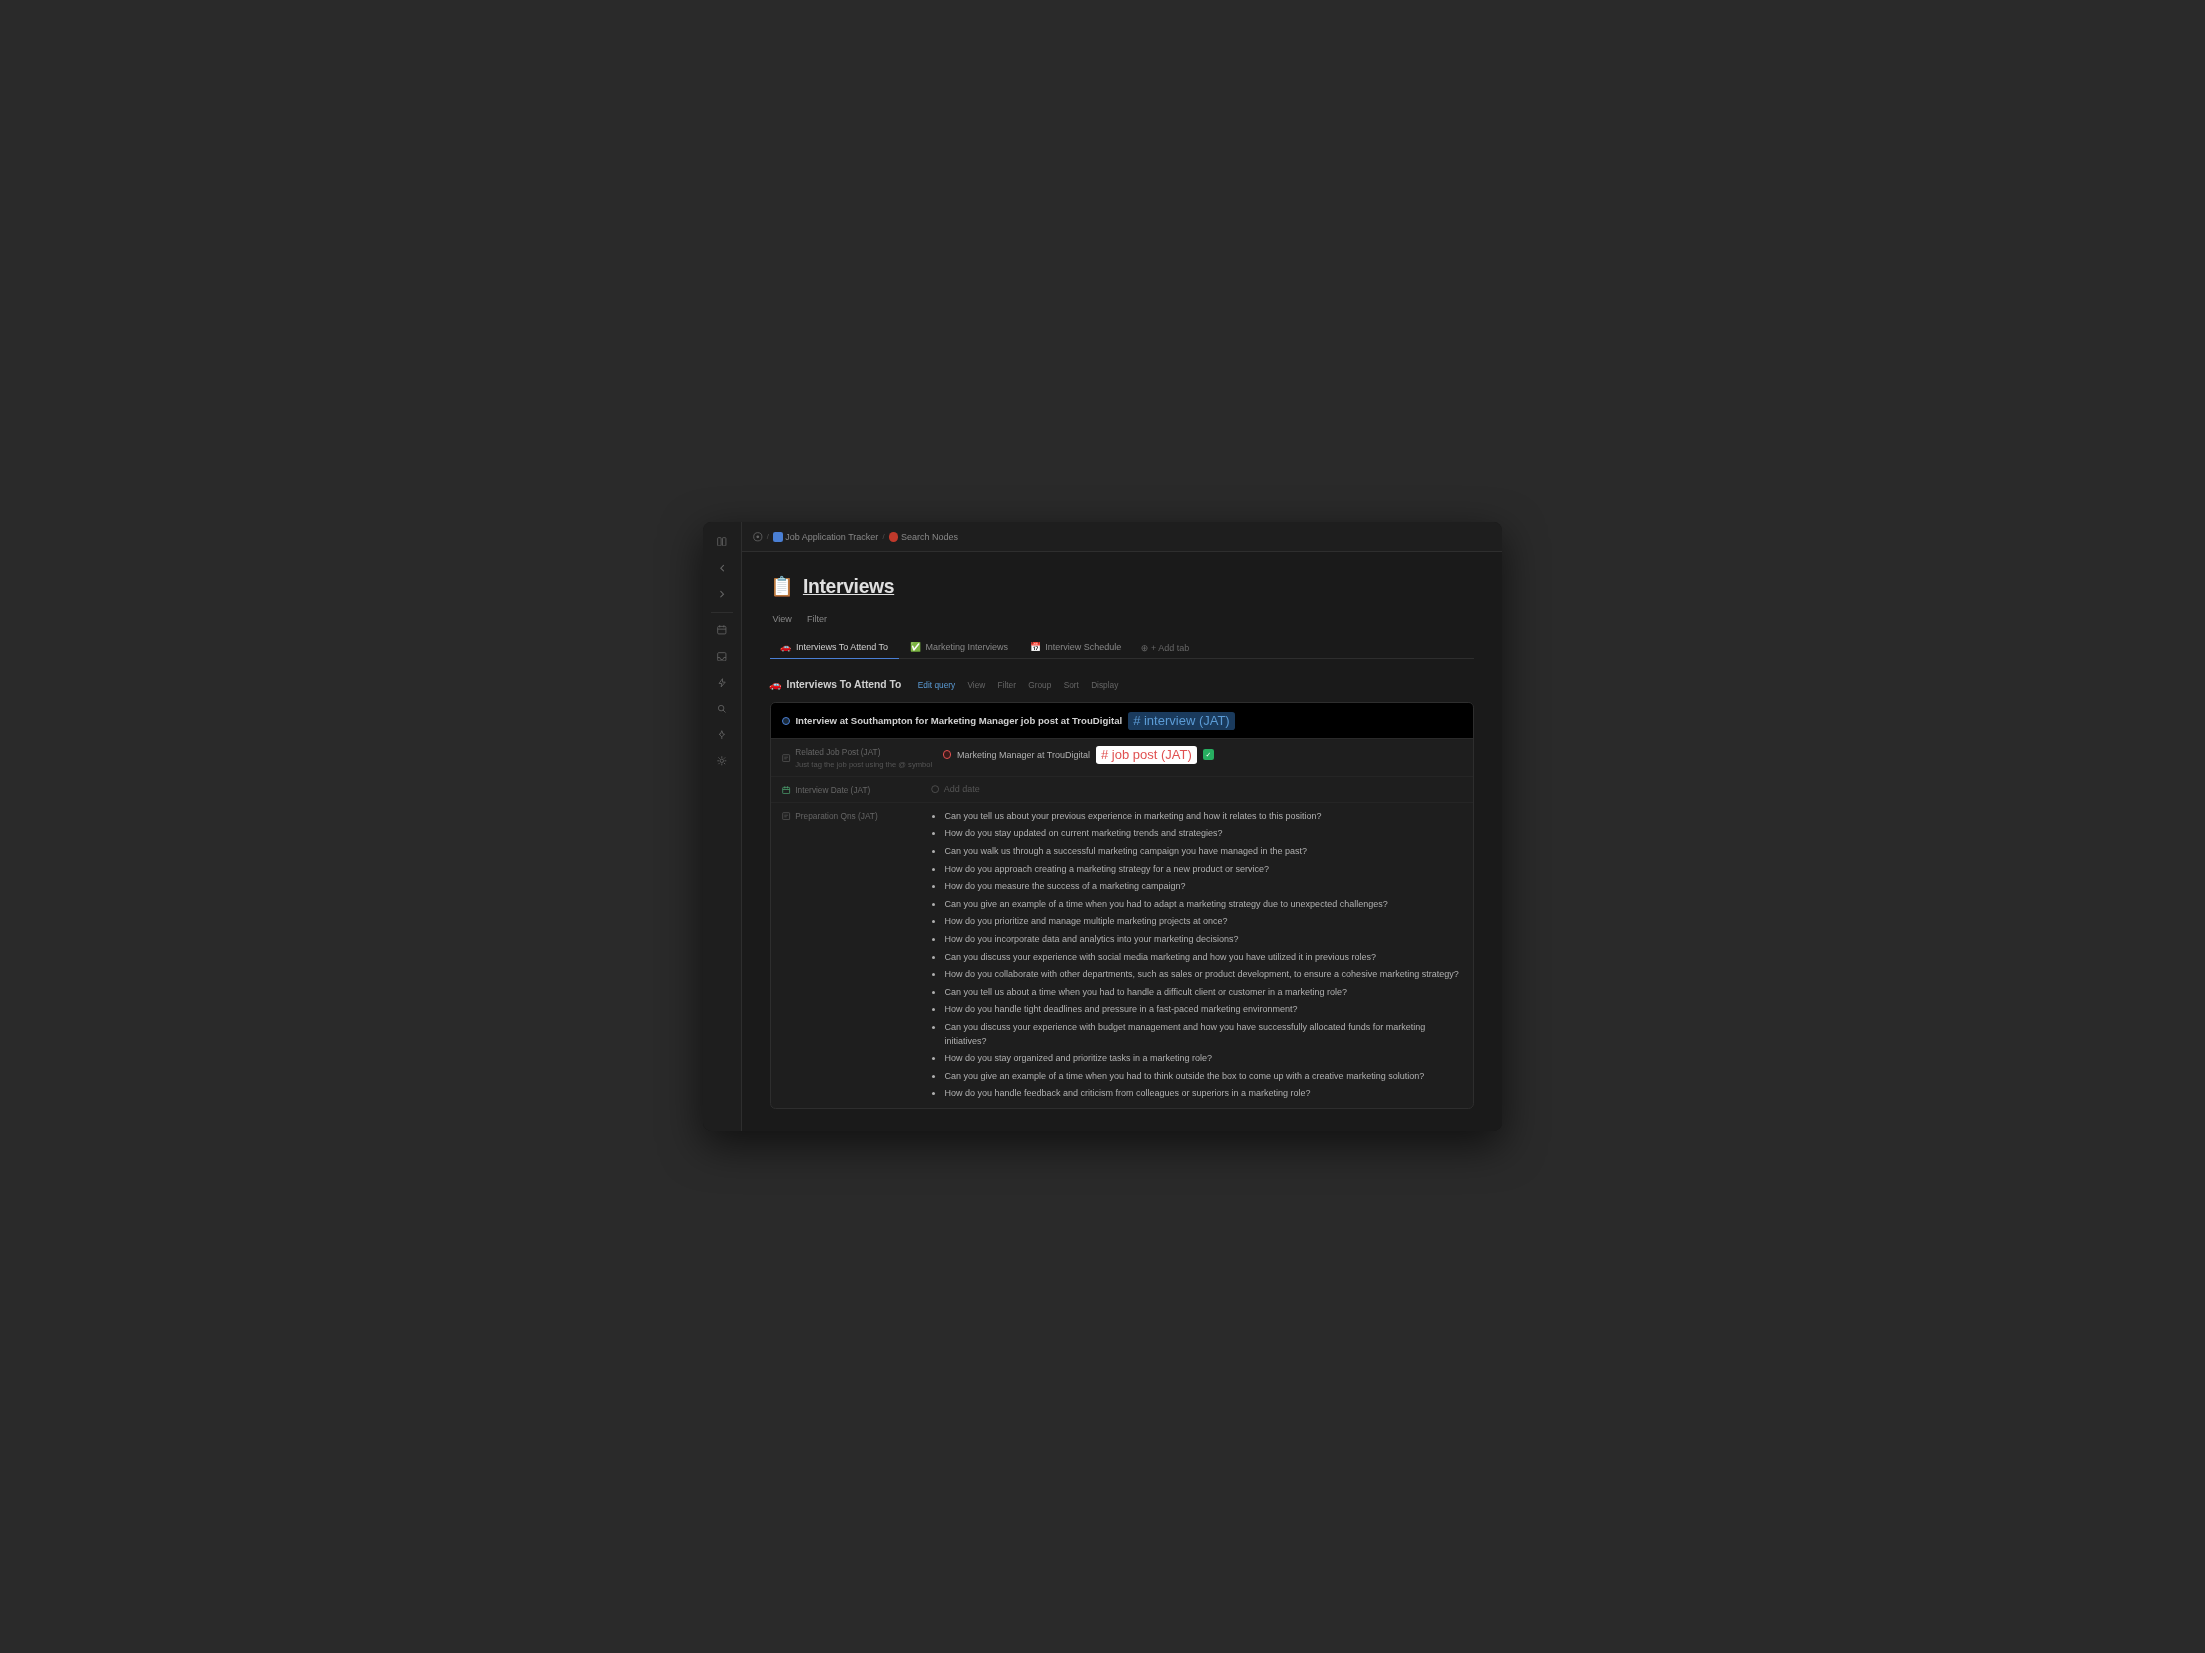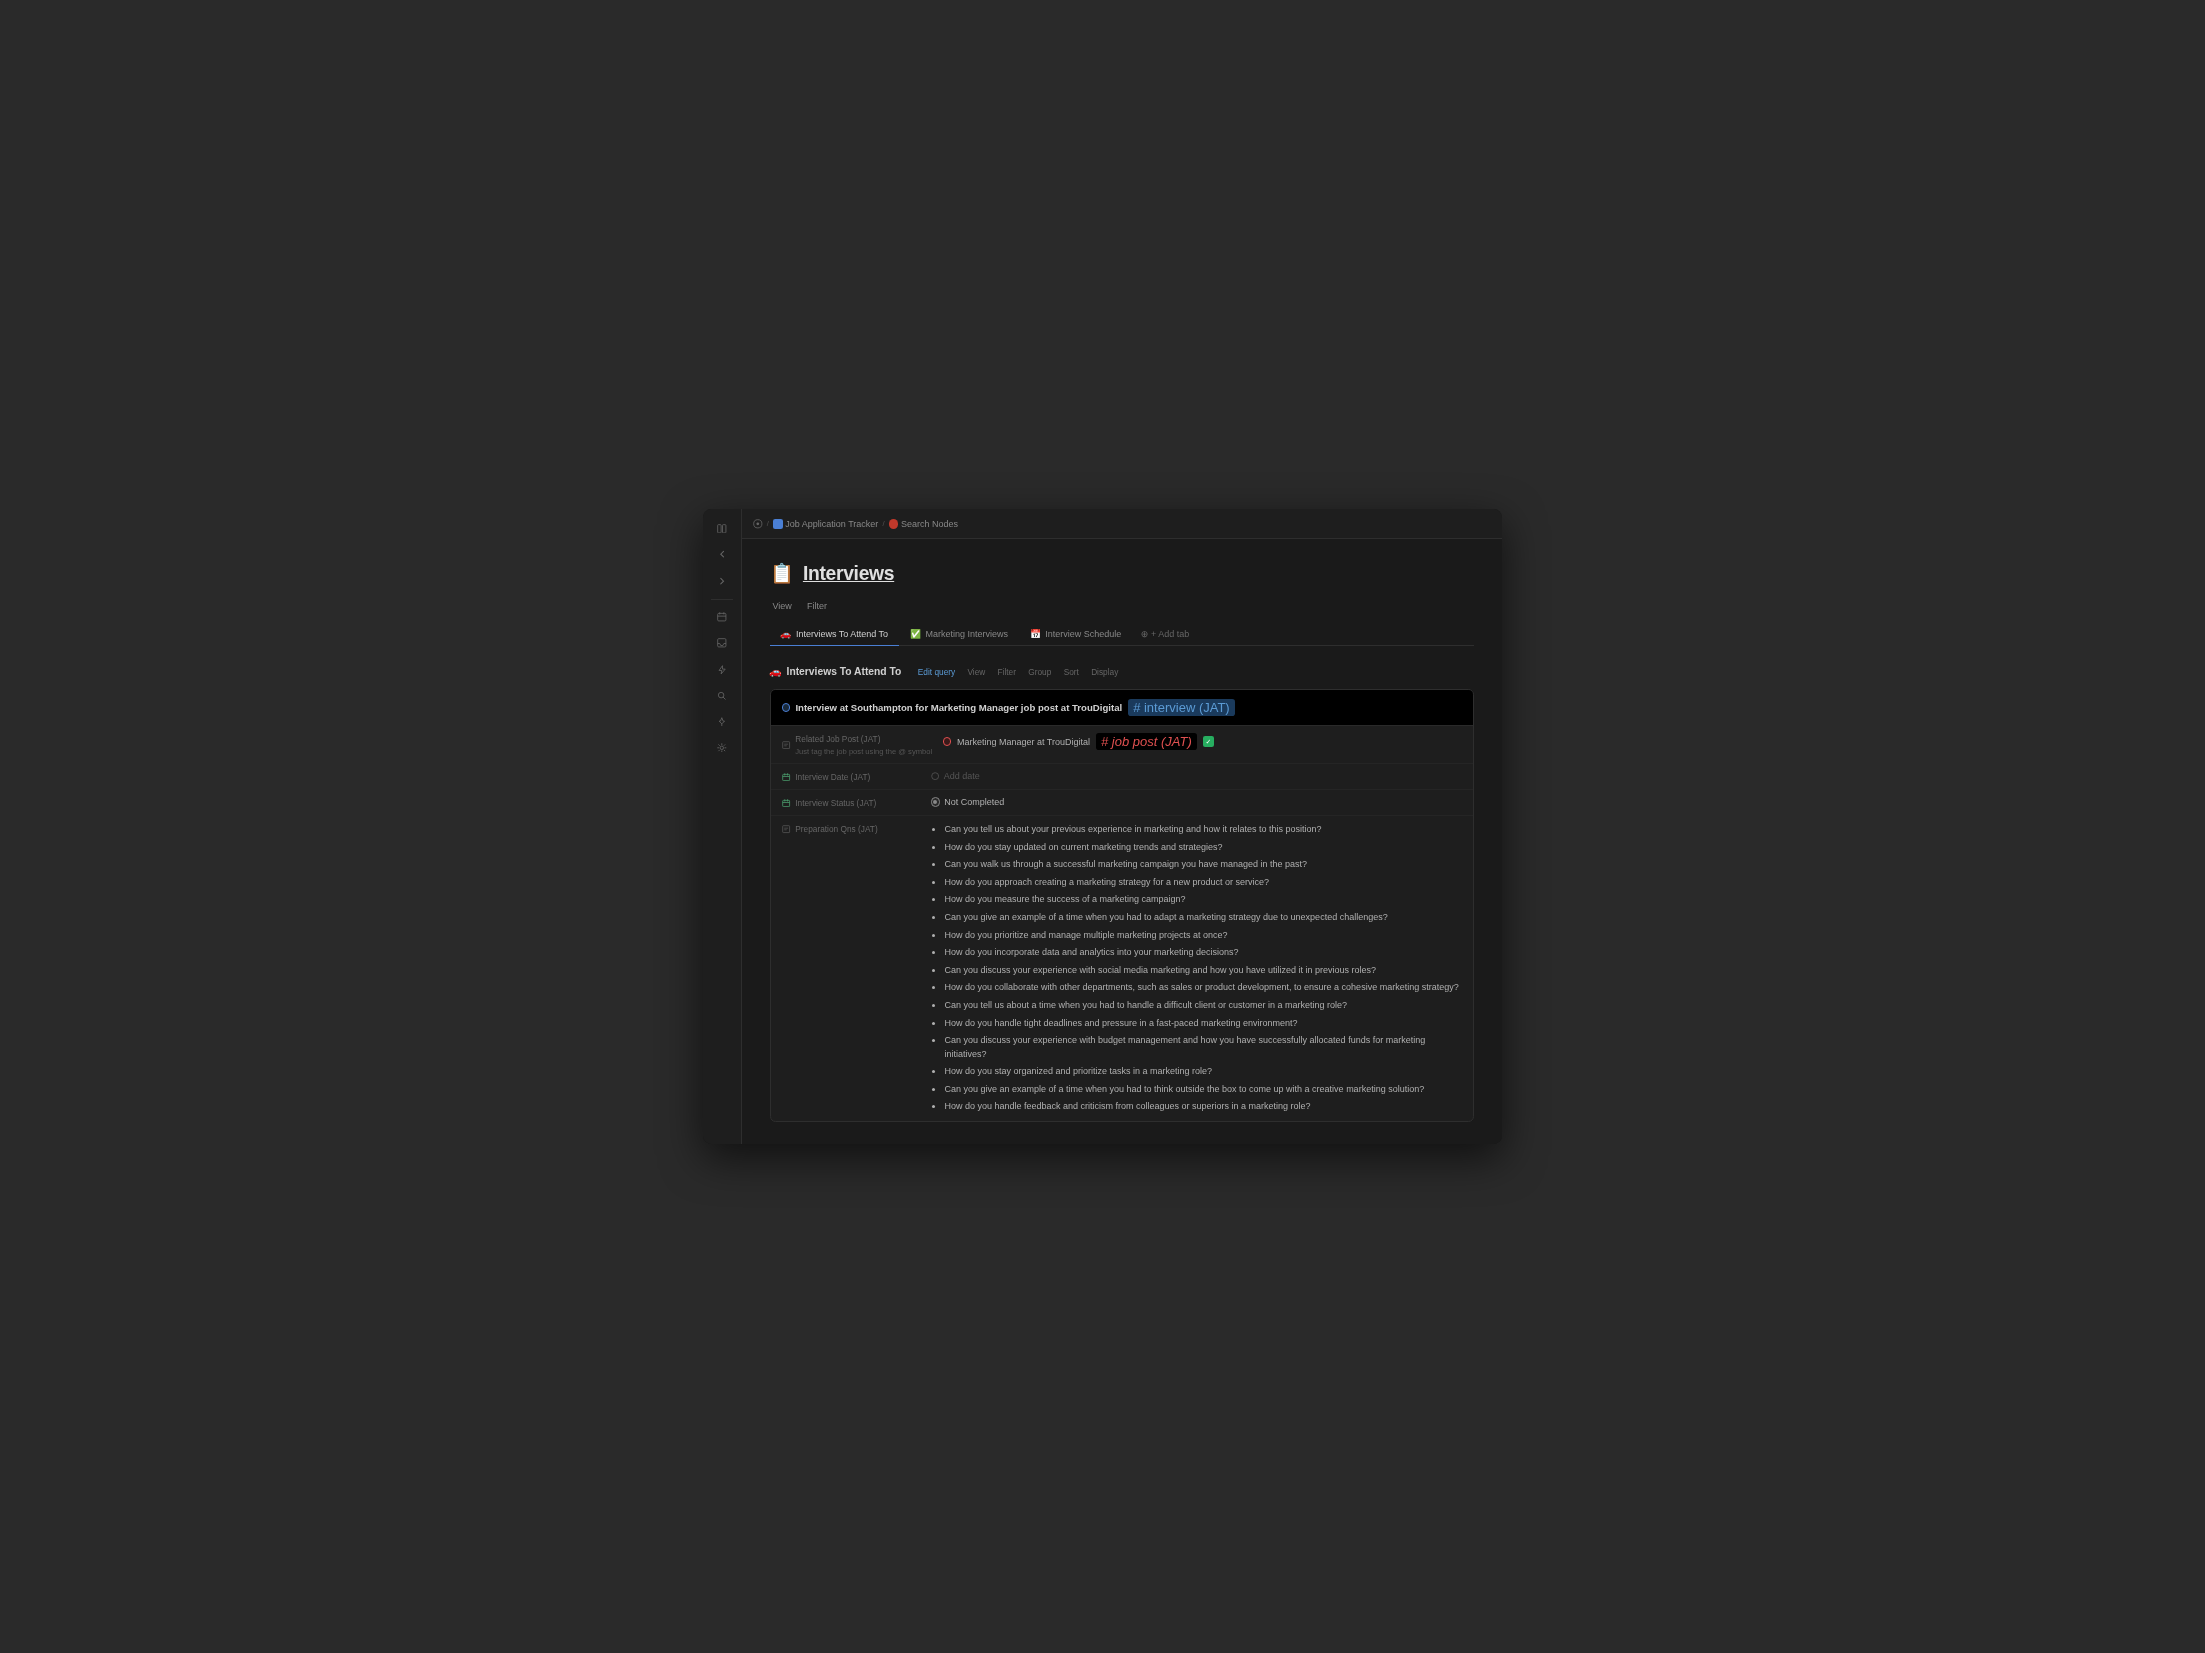--- a/index.html
+++ b/index.html
@@ -224,21 +224,21 @@
       font-weight: 600;
       color: #d0d0d0;
     }
     .tag {
       font-size: 13px;
       padding: 1.4px 5.5px;
       border-radius: 2.8px;
       font-weight: 500;
     }
     .tag-blue { background: #1a3a5c; color: #5b9bd5; }
-    .tag-red { background: #000000; color: #e05050; font-style: italic; }
+    .tag-red { background: #ffffff; color: #e05050; }
     
     .properties {
       padding: 0;
     }
     .property-row {
       display: flex;
       align-items: flex-start;
       padding: 6.9px 11px;
       border-bottom: 0.7px solid #252525;
       gap: 11px;
@@ -520,40 +520,20 @@
             <div class="property-value">
               <span class="add-date-value">
                 <svg width="8.3" height="8.3" viewBox="0 0 12 12" fill="none" style="display:inline-block;vertical-align:middle;margin-right:2.8px;">
                     <circle cx="6" cy="6" r="5" stroke="#555" stroke-width="1.2"></circle>
                   </svg>
                 <span>Add date</span>
               </span>
             </div>
           </div>
 
-          <div class="property-row">
-            <div class="property-label">
-              <div class="property-label-icon">
-                <svg width="8.3" height="8.3" viewBox="0 0 12 12" fill="none">
-                    <rect x="1" y="2" width="10" height="9" rx="1" stroke="#4a9a6a" stroke-width="1.2"></rect>
-                    <path d="M1 5h10" stroke="#4a9a6a" stroke-width="1.2"></path>
-                    <path d="M4 1v2M8 1v2" stroke="#4a9a6a" stroke-width="1.2" stroke-linecap="round"></path>
-                  </svg>
-              </div>
-              <span>Interview Status (JAT)</span>
-            </div>
-            <div class="property-value">
-              <div class="not-completed">
-                <div class="status-circle">
-                  <div class="status-circle-inner"></div>
-                </div>
-                <span>Not Completed</span>
-              </div>
-            </div>
-          </div>
 
           <div class="property-row">
             <div class="property-label" style="align-self: flex-start; padding-top: 1.4px;">
               <div class="property-label-icon">
                 <svg width="8.3" height="8.3" viewBox="0 0 12 12" fill="none">
                     <rect x="1" y="1" width="10" height="10" rx="1" stroke="#555" stroke-width="1.2"></rect>
                     <rect x="3" y="4" width="6" height="1" rx="0.5" fill="#555"></rect>
                     <rect x="3" y="6.5" width="4" height="1" rx="0.5" fill="#555"></rect>
                   </svg>
               </div>

